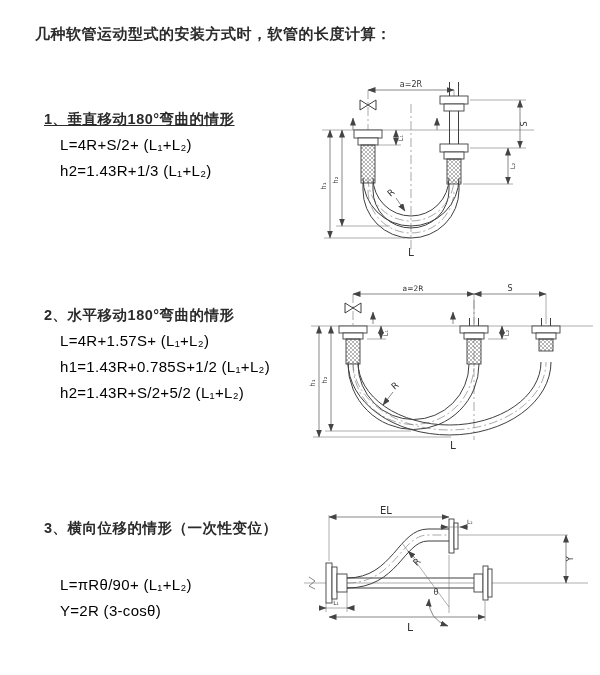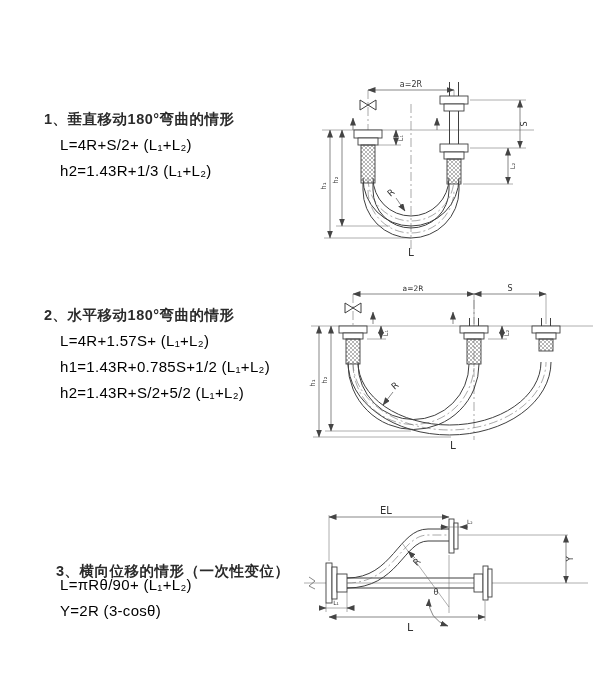--- a/index.html
+++ b/index.html
@@ -32,35 +32,36 @@
       <path d="M0,0 L8,3 L0,6 z" fill="#444"></path>
     </marker>
     <pattern id="braidp" width="4" height="4" patternUnits="userSpaceOnUse">
       <path d="M0,0 L4,4 M0,4 L4,0" stroke="#6d6d6d" stroke-width="0.5"></path>
     </pattern>
   </defs>
 </svg>
 
 <div id="page">
 
-
-  <div class="abs sec-heading" style="left:44px;top:110px;">1、垂直移动180°弯曲的情形</div>
+  <div class="abs page-title" style="left:35px;top:25px;">几种软管运动型式的安装方式时，软管的长度计算：</div>
+
+  <div class="abs sec-heading" style="left:44px;top:110px;text-decoration:underline;">1、垂直移动180°弯曲的情形</div>
   <div class="abs" style="left:60px;top:136px;">
     <div class="formula">L=4R+S/2+ (L₁+L₂)</div>
     <div class="formula">h2=1.43R+1/3 (L₁+L₂)</div>
   </div>
 
   <div class="abs sec-heading" style="left:44px;top:306px;text-align:right;">2、水平移动180°弯曲的情形</div>
   <div class="abs" style="left:60px;top:332px;">
     <div class="formula">L=4R+1.57S+ (L₁+L₂)</div>
     <div class="formula">h1=1.43R+0.785S+1/2 (L₁+L₂)</div>
     <div class="formula">h2=1.43R+S/2+5/2 (L₁+L₂)</div>
   </div>
 
-  <div class="abs sec-heading" style="left:56px;top:519px;margin-top:43px;">3、横向位移的情形（一次性变位）</div>
+  <div class="abs sec-heading" style="left:44px;top:519px;">3、横向位移的情形（一次性变位）</div>
   <div class="abs" style="left:60px;top:576px;">
     <div class="formula">L=πRθ/90+ (L₁+L₂)</div>
     <div class="formula">Y=2R (3-cosθ)</div>
   </div>
 
   <svg class="abs" style="left:308px;top:74px;" width="240" height="185" viewBox="0 0 240 185">
 
     <line class="cl" x1="103" y1="30" x2="103" y2="176"></line>
     <line class="cl" x1="60" y1="16" x2="60" y2="56"></line>
     <line class="ext" x1="14" y1="56" x2="226" y2="56"></line>

